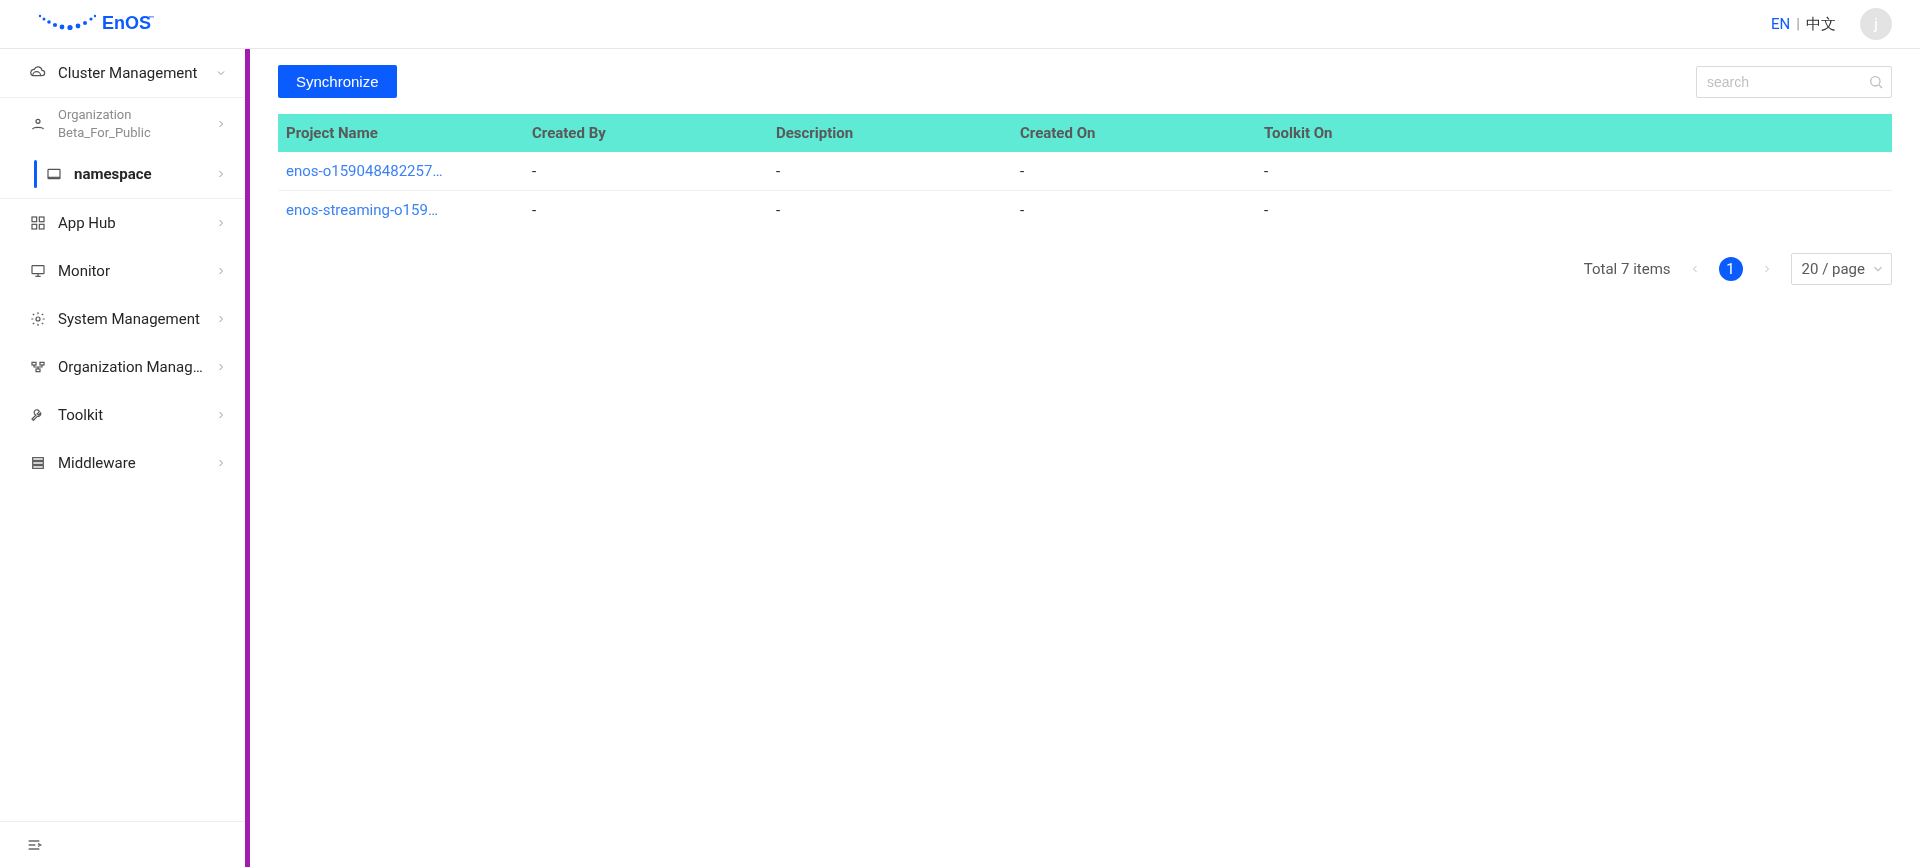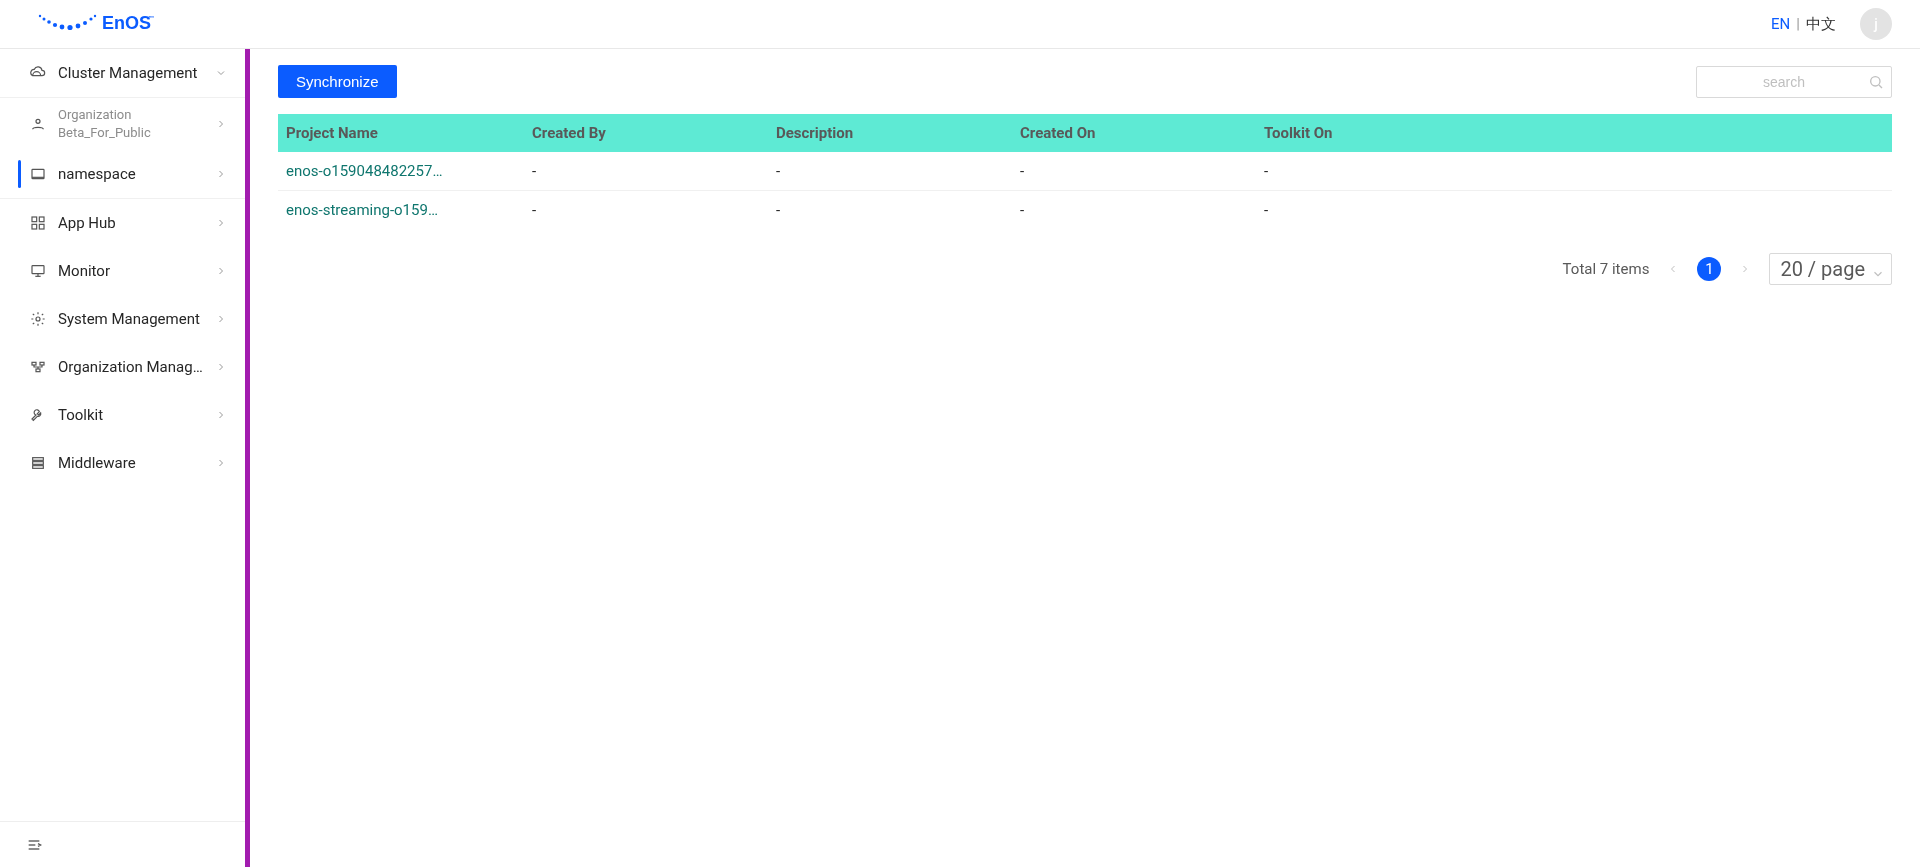--- a/index.html
+++ b/index.html
@@ -22,54 +22,54 @@
 
   
   .sidebar { width: 250px; display: flex; flex-direction: column; border-right: 5px solid #a21caf; position: relative; }
   .sidebar-menu { flex: 1; overflow-y: auto; }
   .menu-group { border-bottom: 1px solid #f0f0f0; }
   .menu-item { display: flex; align-items: center; padding: 0 16px 0 30px; height: 48px; cursor: pointer; font-size: 15px; color: #262626; position: relative; }
   .menu-item .mi-icon { width: 16px; height: 16px; margin-right: 12px; display: inline-flex; align-items: center; justify-content: center; color: #555; }
   .menu-item .mi-label { flex: 1; white-space: nowrap; overflow: hidden; text-overflow: ellipsis; }
   .menu-item .mi-arrow { width: 16px; height: 16px; display: inline-flex; align-items: center; justify-content: center; color: #999; margin-left: 6px; }
   .menu-item.selected::before { content: ""; position: absolute; left: 18px; top: 10px; bottom: 10px; width: 3px; background: #0b5cff; border-radius: 2px; }
-  .menu-item.selected { font-weight: 400; }
+  .menu-item.selected { font-weight: 700; margin-left: 16px; }
   .org-item { height: 52px; flex-direction: row; align-items: center; }
   .org-text { display: flex; flex-direction: column; line-height: 1.2; }
   .org-text .org-title { color: #8c8c8c; font-size: 13px; }
   .org-text .org-name  { color: #8c8c8c; font-size: 13px; margin-top: 2px; }
   .sidebar-footer { height: 46px; border-top: 1px solid #eee; display: flex; align-items: center; padding-left: 24px; }
   .collapse-btn { width: 20px; height: 20px; display: inline-flex; align-items: center; justify-content: center; color: #555; cursor: pointer; }
 
   
   .main { flex: 1; padding: 16px 28px 0 28px; display: flex; flex-direction: column; }
   .topbar { display: flex; align-items: center; justify-content: space-between; margin-bottom: 16px; }
   .btn-primary { background: #0b5cff; color: #fff; border: none; border-radius: 2px; height: 33px; padding: 0 18px; font-size: 15px; cursor: pointer; }
   .search-wrap { position: relative; width: 196px; height: 32px; }
-  .search-input { width: 100%; height: 100%; border: 1px solid #d9d9d9; border-radius: 2px; padding: 0 30px 0 10px; font-size: 14px; color: #333; text-align: center; }
+  .search-input { width: 100%; height: 100%; border: 1px solid #d9d9d9; border-radius: 2px; padding: 0 30px 0 10px; font-size: 14px; color: #333; }
   .search-input::placeholder { color: #bfbfbf; }
   .search-icon { position: absolute; right: 8px; top: 50%; transform: translateY(-50%); width: 16px; height: 16px; color: #bfbfbf; pointer-events: none; }
 
   
   .table { width: 100%; border-collapse: collapse; table-layout: fixed; }
   .table thead th { text-align: left; background: #5eead4; font-weight: 700; color: #595959; padding: 10px 8px; font-size: 15px; }
   .table tbody td { padding: 10px 8px; border-bottom: 1px solid #f0f0f0; font-size: 15px; color: #262626; white-space: nowrap; overflow: hidden; text-overflow: ellipsis; }
   .table tbody tr:last-child td { border-bottom: none; }
-  .link { color: #0f766e; cursor: pointer; }
+  .link { color: #3b82f6; cursor: pointer; }
   .col-name { width: 246px; }
   .col-by   { width: 244px; }
   .col-desc { width: 244px; }
   .col-on   { width: 244px; }
   .col-up   { width: auto; }
 
   
   .pagination { display: flex; align-items: center; justify-content: flex-end; gap: 12px; margin-top: 24px; color: #595959; font-size: 15px; }
   .pg-btn { width: 24px; height: 24px; display: inline-flex; align-items: center; justify-content: center; color: #bfbfbf; cursor: pointer; border-radius: 2px; }
   .pg-btn.active { background: #0b5cff; color: #fff; border-radius: 50%; }
-  .page-size { height: 32px; border: 1px solid #d9d9d9; border-radius: 2px; padding: 0 26px 0 10px; display: inline-flex; align-items: center; cursor: pointer; position: relative; font-size: 20px; }
+  .page-size { height: 32px; border: 1px solid #d9d9d9; border-radius: 2px; padding: 0 26px 0 10px; display: inline-flex; align-items: center; cursor: pointer; position: relative; font-size: 15px; }
   .page-size .dd-icon { position: absolute; right: 6px; top: 50%; transform: translateY(-50%); color: #bfbfbf; width: 14px; height: 14px; }
 </style>
 </head>
 <body>
 
 <div class="app">
 
   <div class="header">
     <div class="logo">
       <svg viewBox="0 0 118 24" xmlns="http://www.w3.org/2000/svg">

